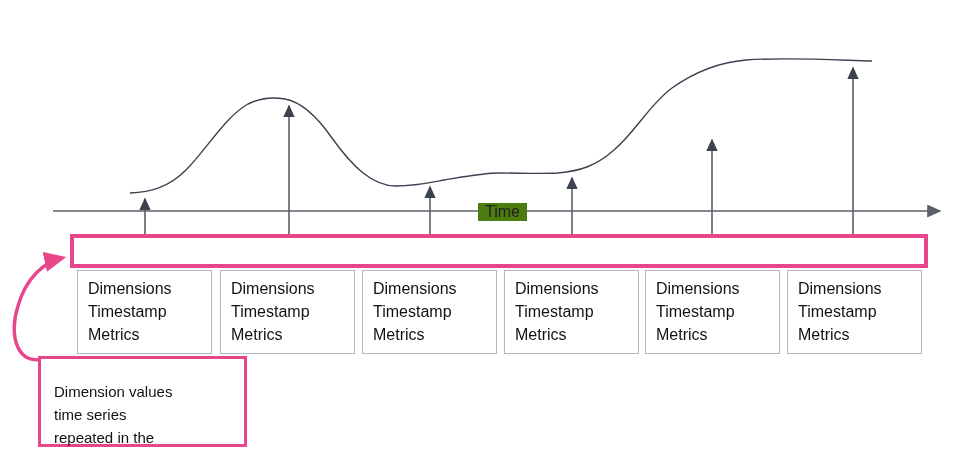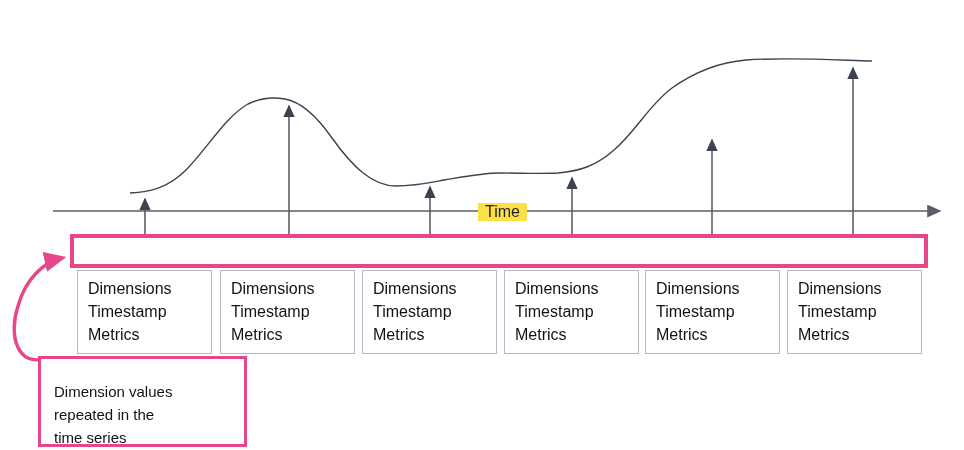--- a/index.html
+++ b/index.html
@@ -22,21 +22,21 @@
     position: absolute;
     left: 0;
     top: 0;
     width: 964px;
     height: 450px;
   }
   .axis-label {
     position: absolute;
     font-size: 16px;
     color: #1f2023;
-    background: #fde047;
+    background: #4d7c0f;
     padding: 0 7px;
     line-height: 18px;
     white-space: nowrap;
   }
   .record-box {
     position: absolute;
     box-sizing: border-box;
     border: 1px solid #b3b8c2;
     background: #ffffff;
     width: 135px;
@@ -145,17 +145,17 @@
         <div class="record-line">Dimensions</div>
         <div class="record-line">Timestamp</div>
         <div class="record-line">Metrics</div>
       </div>
     </div>
 
   <div class="highlight-rect" style="left: 70px; top: 234px; width: 858px; height: 34px; border-color: rgb(232, 70, 138);"></div>
 
   <div class="callout-box" style="border-color: rgb(232, 70, 138);">
     <div class="callout-line">Dimension values</div>
+    <div class="callout-line">time series</div>
     <div class="callout-line">repeated in the</div>
-    <div class="callout-line">time series</div>
   </div>
 
 </div>
 
 </body></html>

